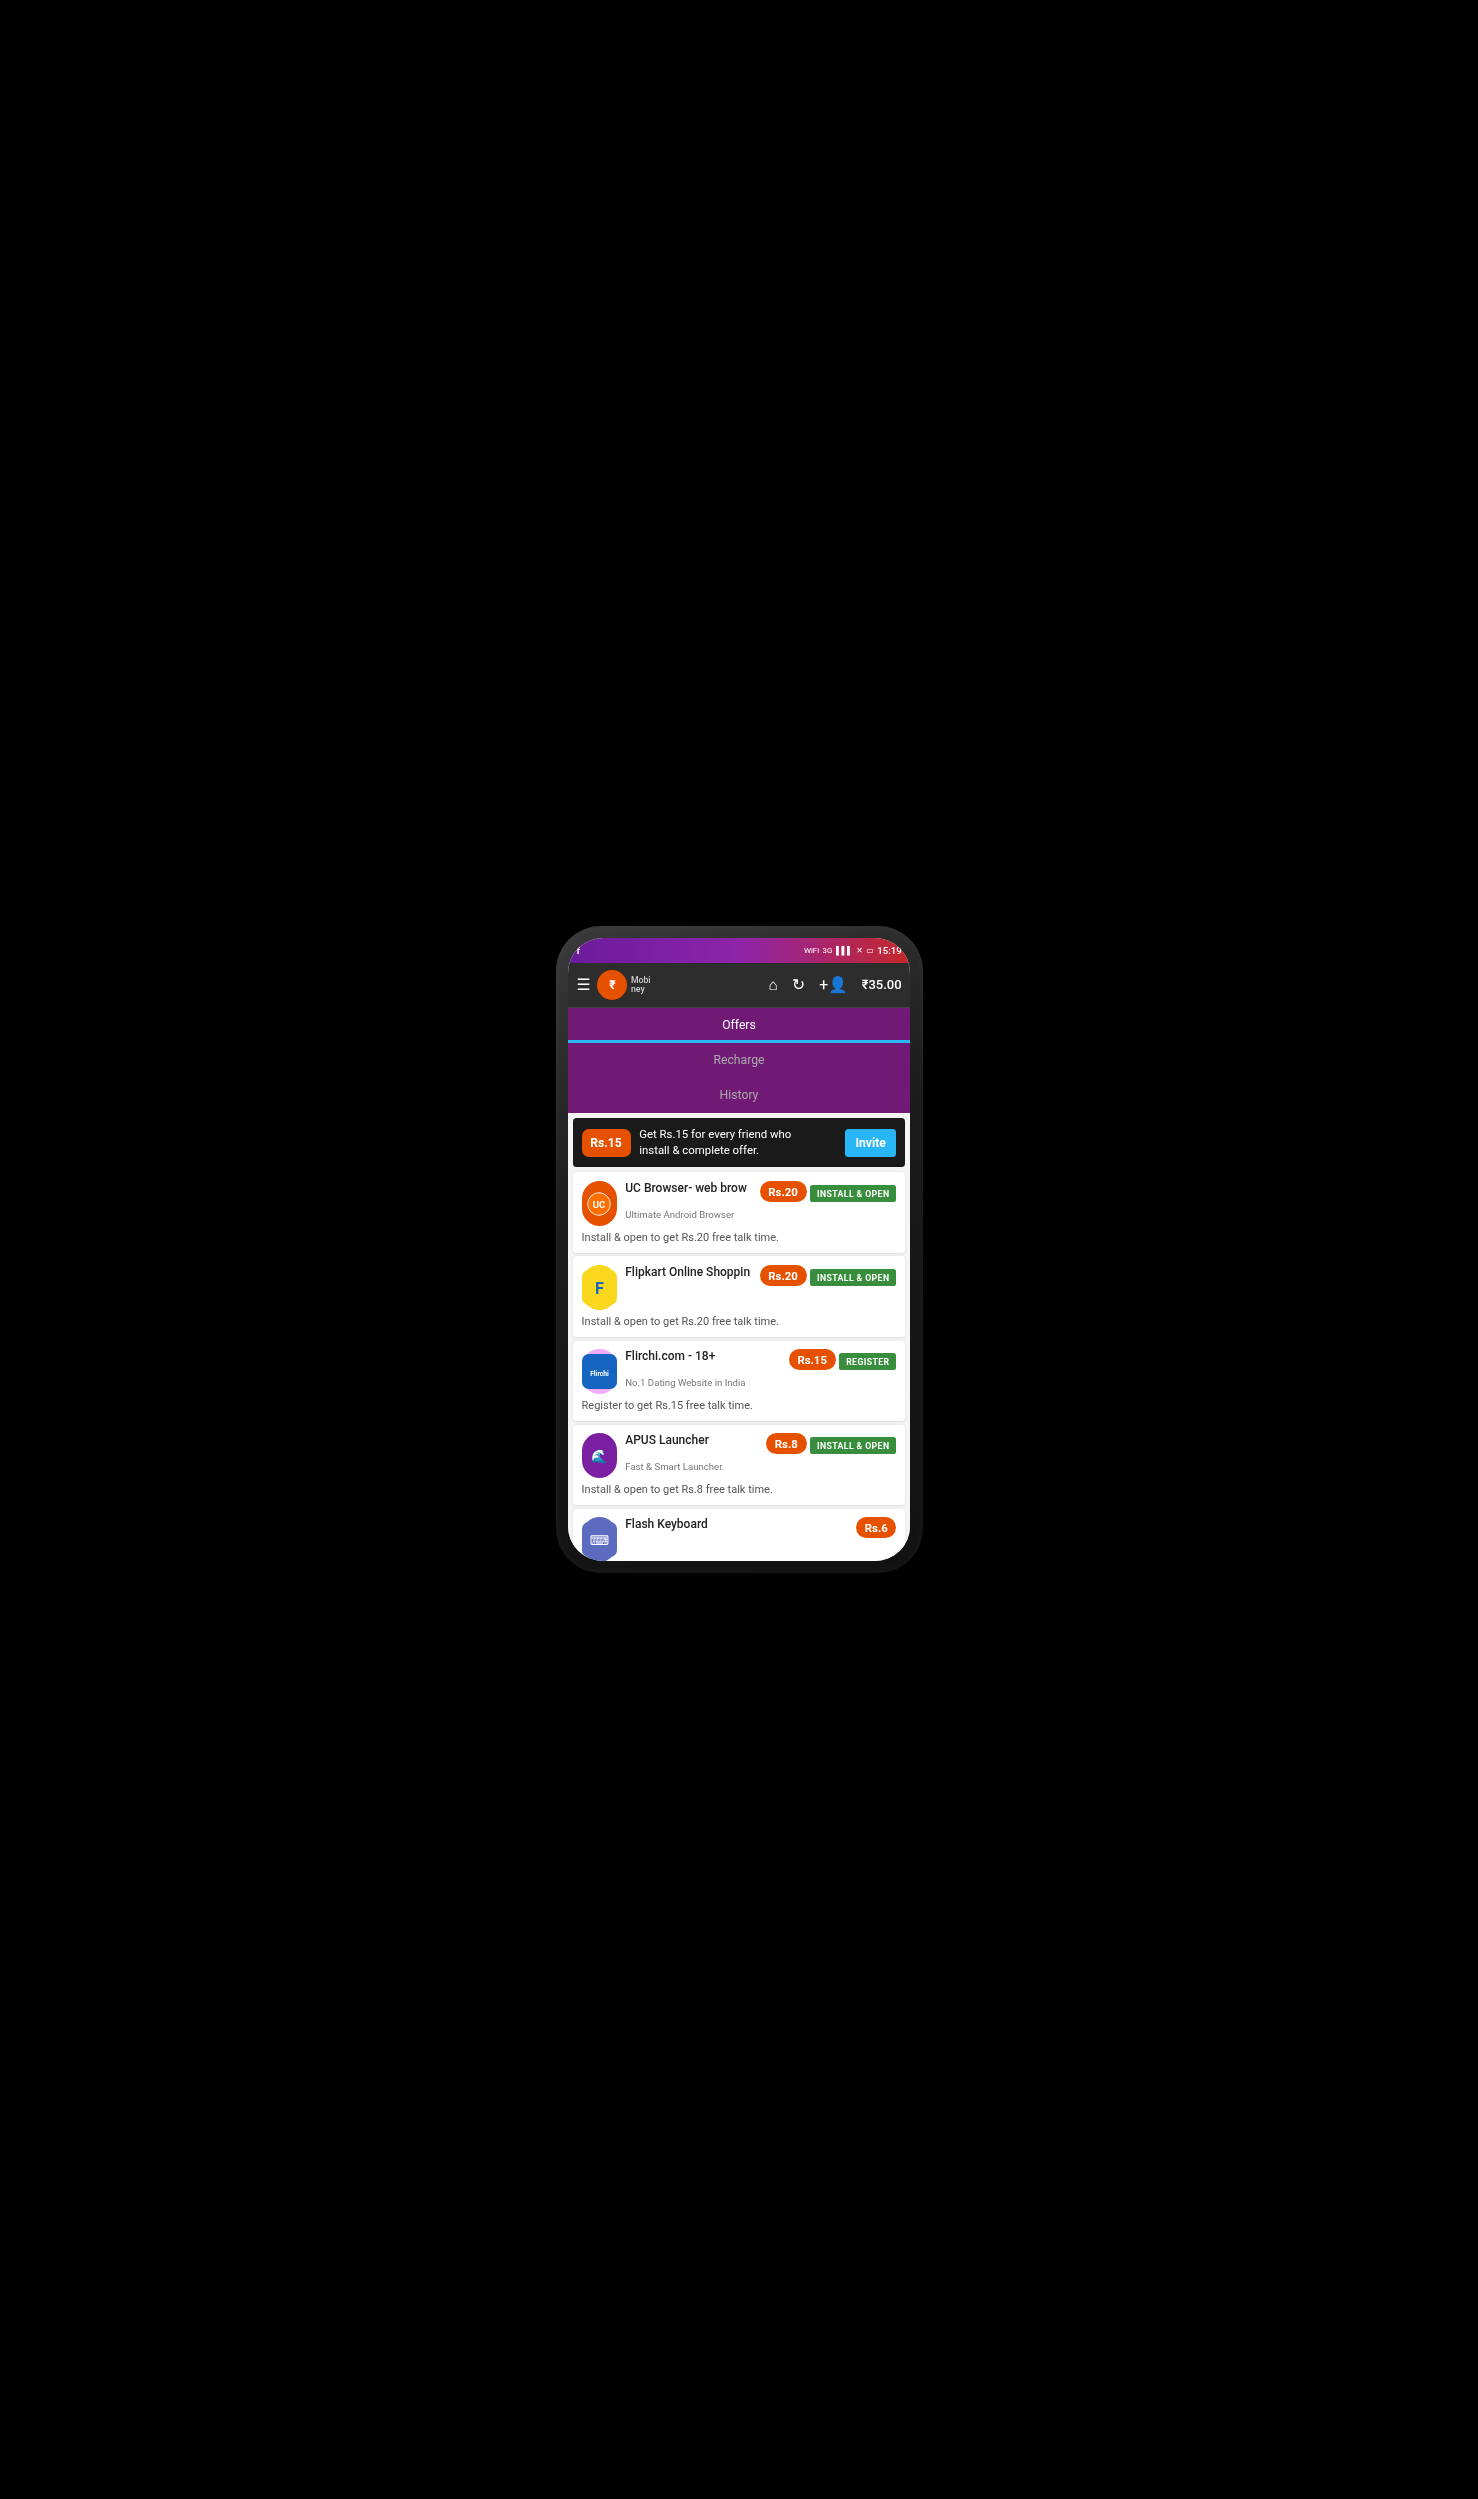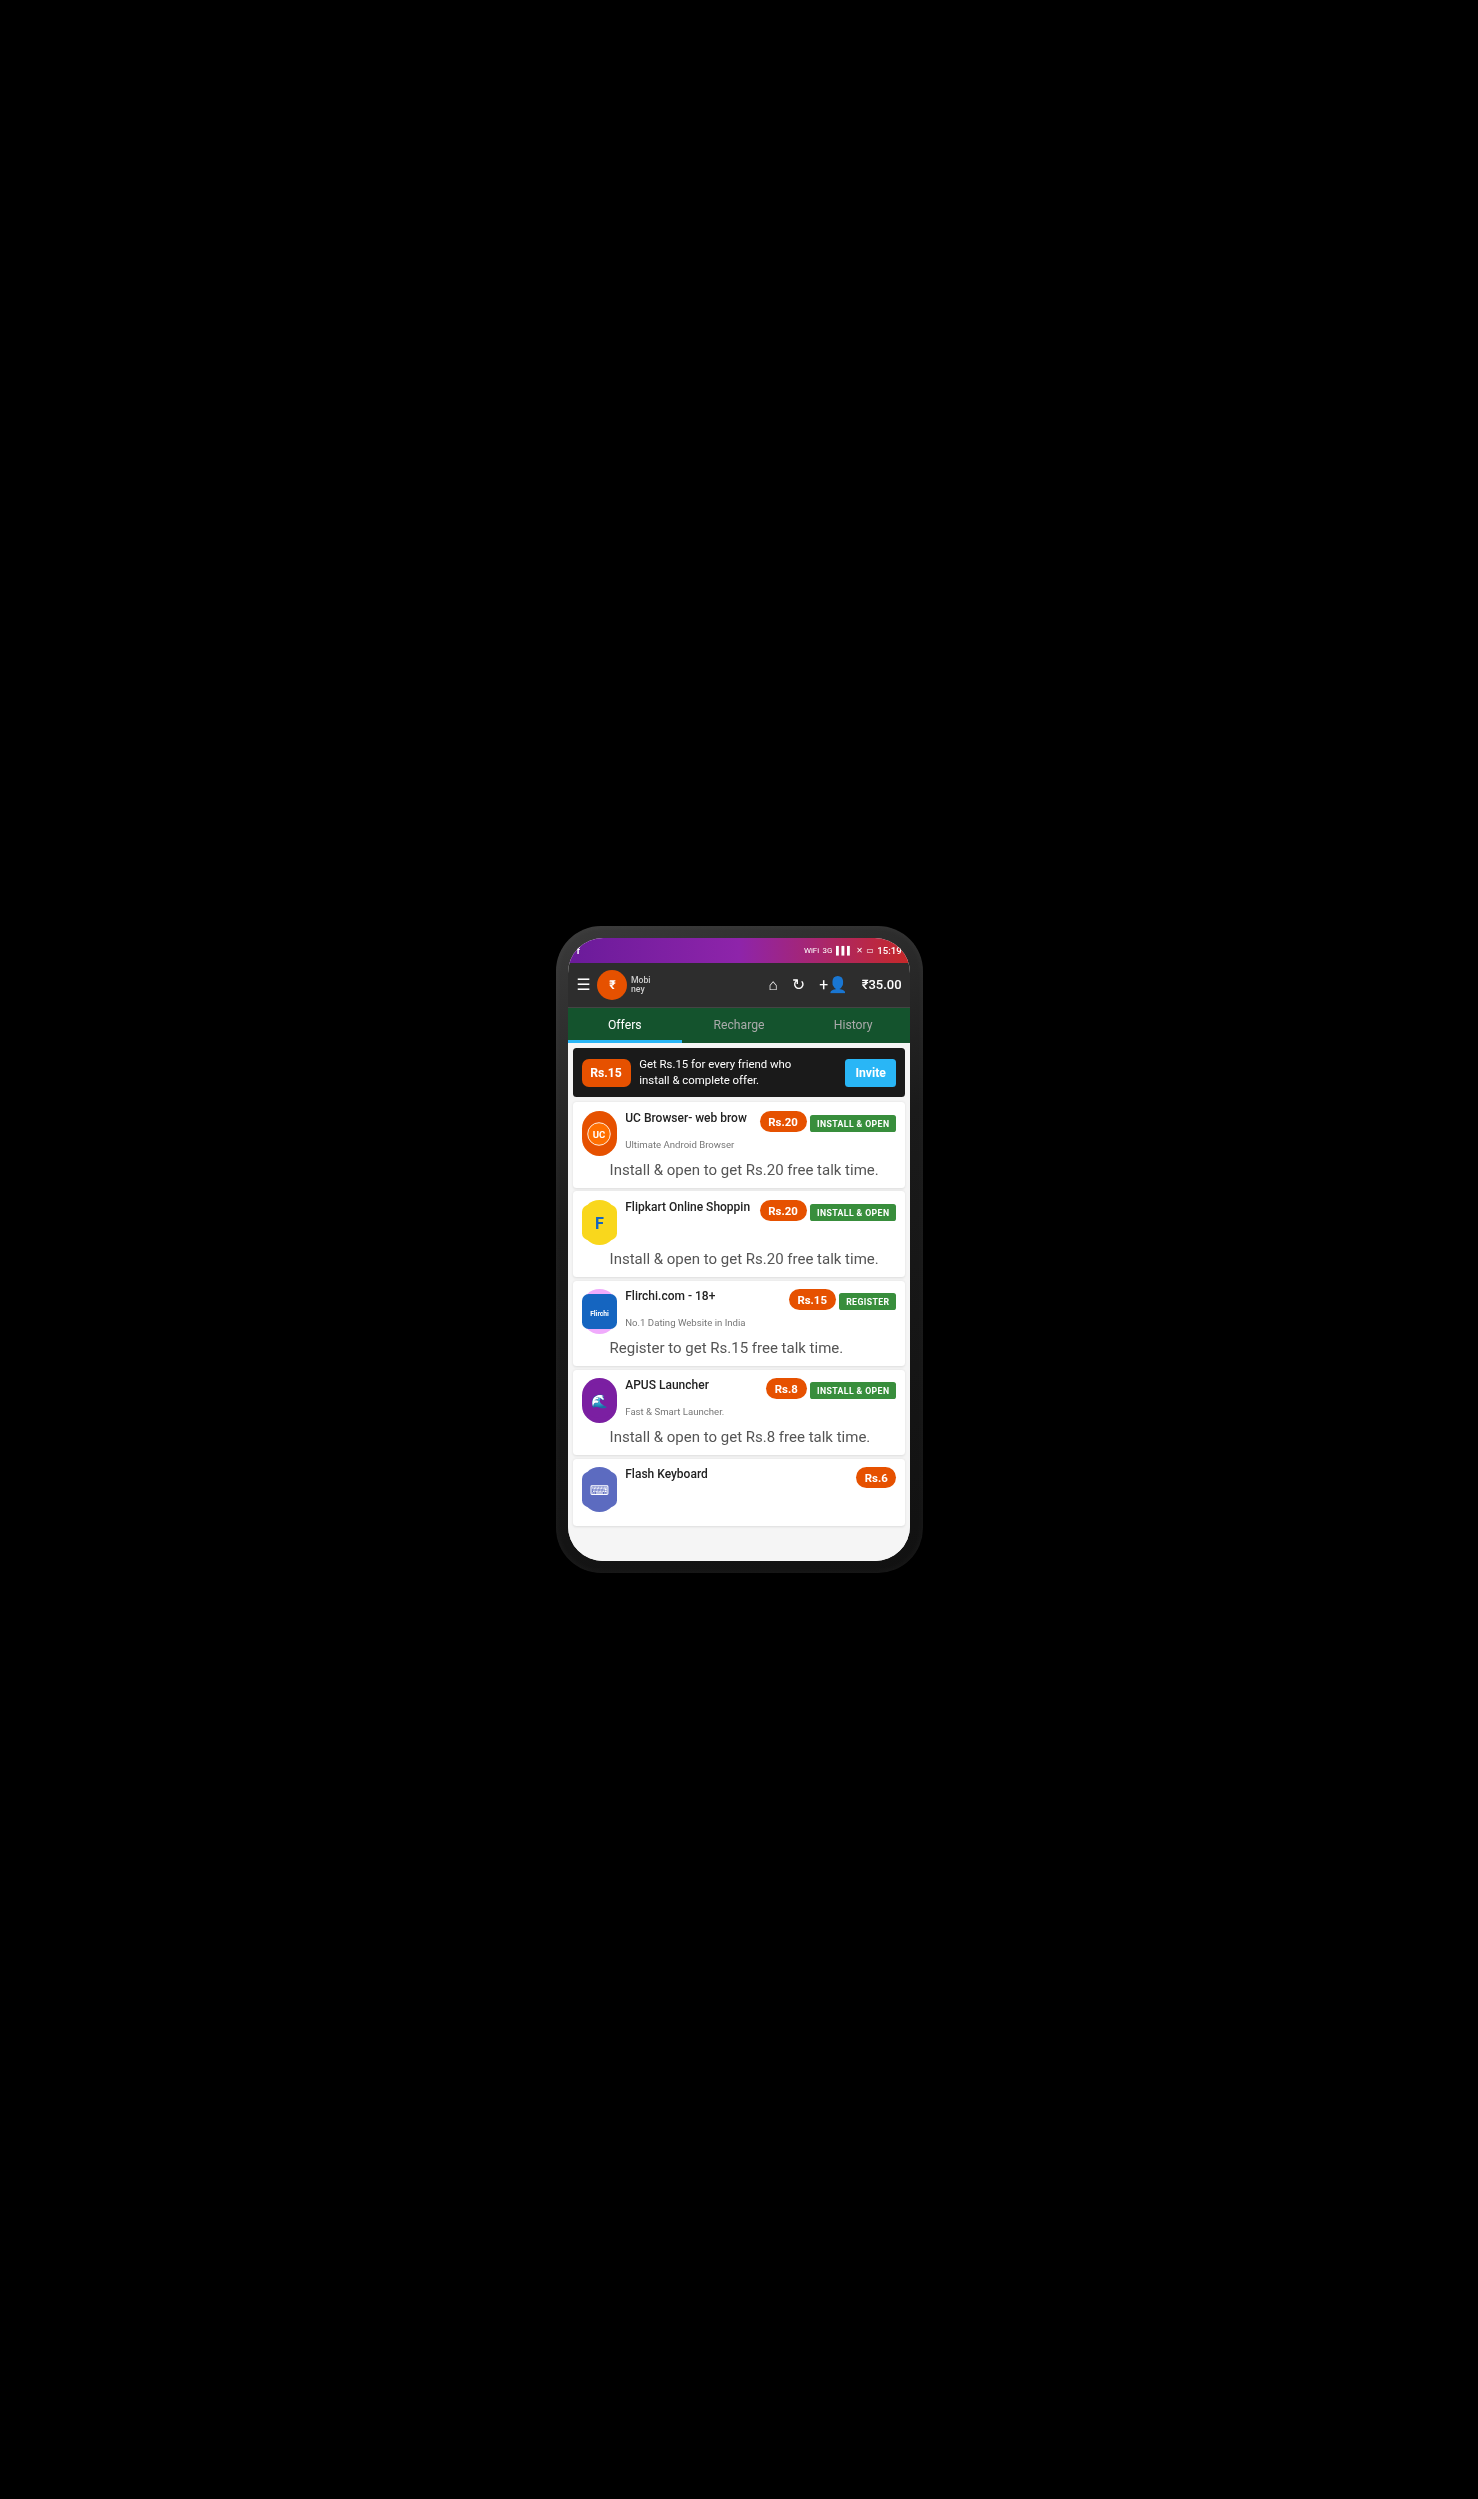--- a/index.html
+++ b/index.html
@@ -136,23 +136,24 @@
     }
 
     .balance-text {
       color: #fff;
       font-size: 13px;
       font-weight: 500;
     }
 
     
     .tabs {
-      background: #14532d;
+      background: #701a75;
       display: flex;
       flex-shrink: 0;
+      flex-direction: column;
     }
 
     .tab {
       flex: 1;
       text-align: center;
       padding: 10.5px 0;
       color: #aaa;
       font-size: 12.2px;
       cursor: pointer;
       position: relative;
@@ -295,24 +296,23 @@
       font-size: 8.7px;
       font-weight: bold;
       padding: 3.5px 7px;
       border-radius: 2.6px;
       cursor: pointer;
       white-space: nowrap;
       letter-spacing: 0.4px;
     }
 
     .offer-desc {
-      font-size: 15px;
+      font-size: 11px;
       color: #555;
       margin-top: 3.5px;
-      margin-left: 28px;
     }
 
     
     .content::-webkit-scrollbar { display: none; }
   </style>
 </head>
 <body>
 
 <div class="phone-outer">
   <div class="phone-inner">

